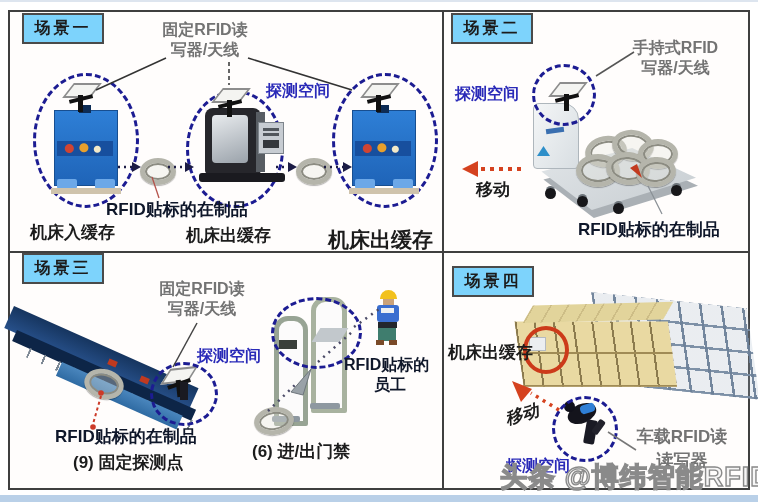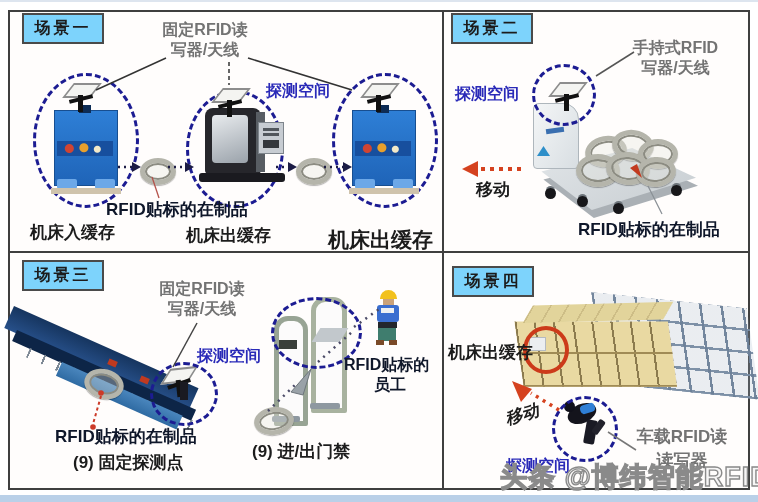--- a/index.html
+++ b/index.html
@@ -158,21 +158,21 @@
         <div class="arm"></div>
         <div class="post"></div>
     </div>
     <div class="dellipse" style="left:532px;top:64px;width:58px;height:56px;"></div>
 
     <div class="cap" style="left:476px;top:178px;font-size:17px;">移动</div>
     <div class="red-t" style="left:578px;top:218px;font-size:17px;">RFID贴标的在制品</div>
   </div>
 
   <div>
-    <div class="scene-box" style="left:22px;top:260px;">
+    <div class="scene-box" style="left:22px;top:253px;">
       <span>场景三</span>
     </div>
     <div class="lbl" style="left:143px;top:279px;width:118px;">固定RFID读</div>
     <div class="lbl" style="left:143px;top:299px;width:118px;">写器/天线</div>
     <div class="blue-t" style="left:197px;top:346px;">探测空间</div>
 
     <div class="abs" style="left:14px;top:306px;width:202px;height:24px;background:linear-gradient(180deg,#16355f,#27508a);transform:rotate(24deg);transform-origin:0 0;"></div>
     <div class="abs" style="left:17px;top:330px;width:196px;height:12px;background:#0d2547;transform:rotate(24deg);transform-origin:0 0;"></div>
     <div class="abs" style="left:30px;top:348px;width:180px;height:10px;transform:rotate(24deg);transform-origin:0 0;background:repeating-linear-gradient(90deg,#7d8894 0 2px,transparent 2px 16px);"></div>
     <div class="abs" style="left:62px;top:362px;width:132px;height:15px;background:linear-gradient(180deg,#4a86bd,#2f6ba3);transform:rotate(24deg);transform-origin:0 0;"></div>
@@ -205,21 +205,21 @@
       <div class="abs" style="left:383px;top:299px;width:11px;height:6px;background:#caa27a;"></div>
       <div class="abs" style="left:377px;top:305px;width:22px;height:17px;background:#3a6ed0;border-radius:3px;"></div>
       <div class="abs" style="left:381px;top:308px;width:13px;height:5px;background:#eef0f2;"></div>
       <div class="abs" style="left:378px;top:322px;width:19px;height:6px;background:#23262c;"></div>
       <div class="abs" style="left:378px;top:328px;width:18px;height:13px;background:#3f7d6e;"></div>
       <div class="abs" style="left:376px;top:340px;width:8px;height:5px;background:#7a4a28;"></div>
       <div class="abs" style="left:389px;top:340px;width:8px;height:5px;background:#7a4a28;"></div>
     </div>
     <div class="red-t" style="left:344px;top:355px;">RFID贴标的</div>
     <div class="red-t" style="left:374px;top:375px;">员工</div>
-    <div class="cap" style="left:252px;top:440px;font-size:17px;">(9) 进/出门禁</div>
+    <div class="cap" style="left:252px;top:440px;font-size:17px;">(6) 进/出门禁</div>
   </div>
 
   <div>
     <div class="scene-box" style="left:452px;top:266px;">
       <span>场景四</span>
     </div>
 
     <div class="abs" style="left:513px;top:298px;width:240px;height:125px;transform:rotate(-8deg);">
       <div class="abs" style="left:88px;top:8px;width:152px;height:92px;transform:skewY(14deg);
            background:repeating-linear-gradient(90deg,rgba(108,128,152,.95) 0 2.5px,rgba(160,180,200,.22) 2.5px 21px),

